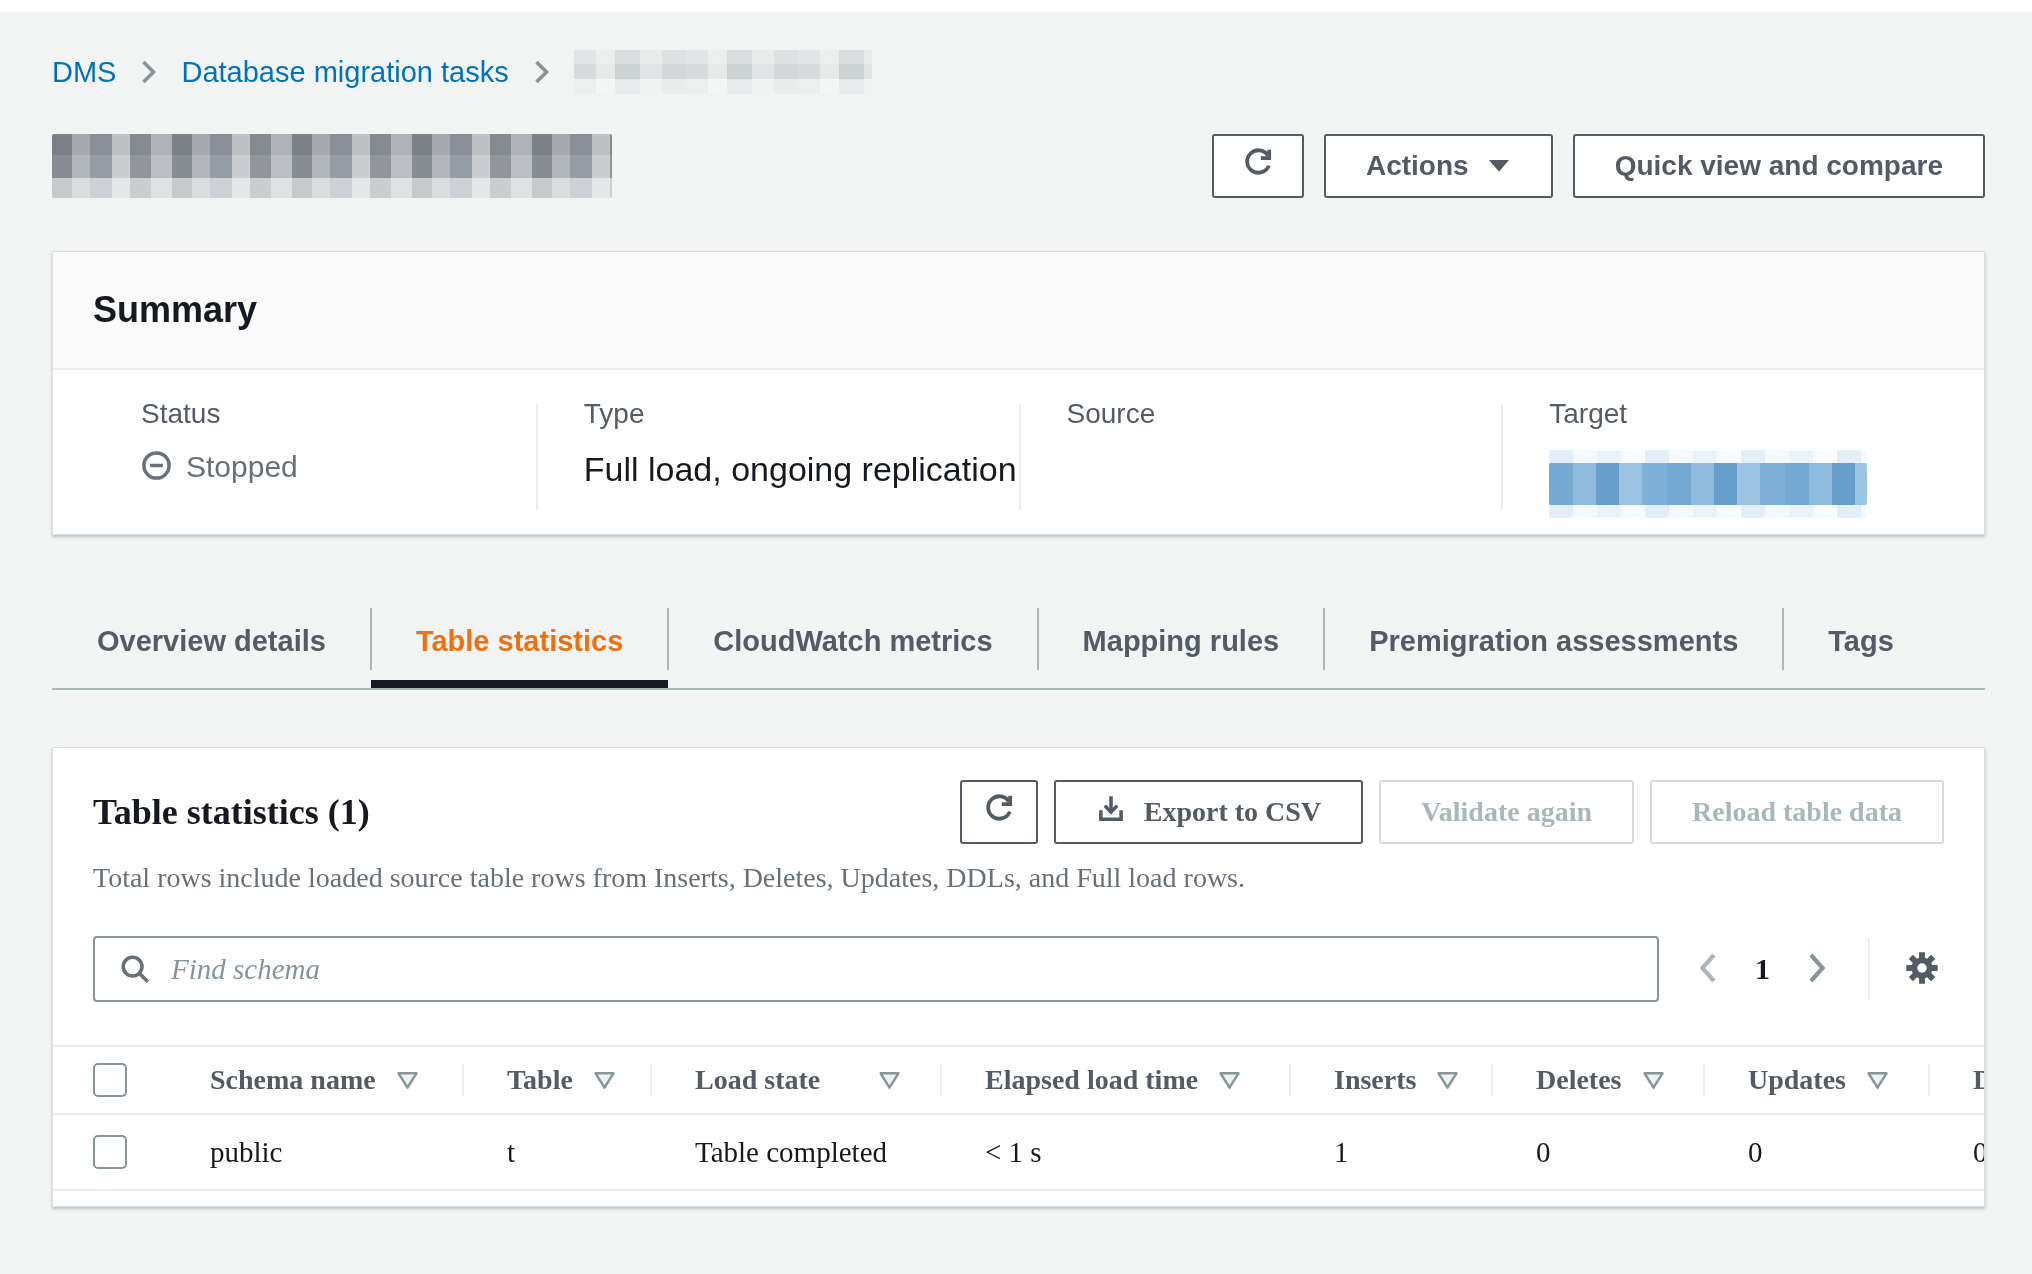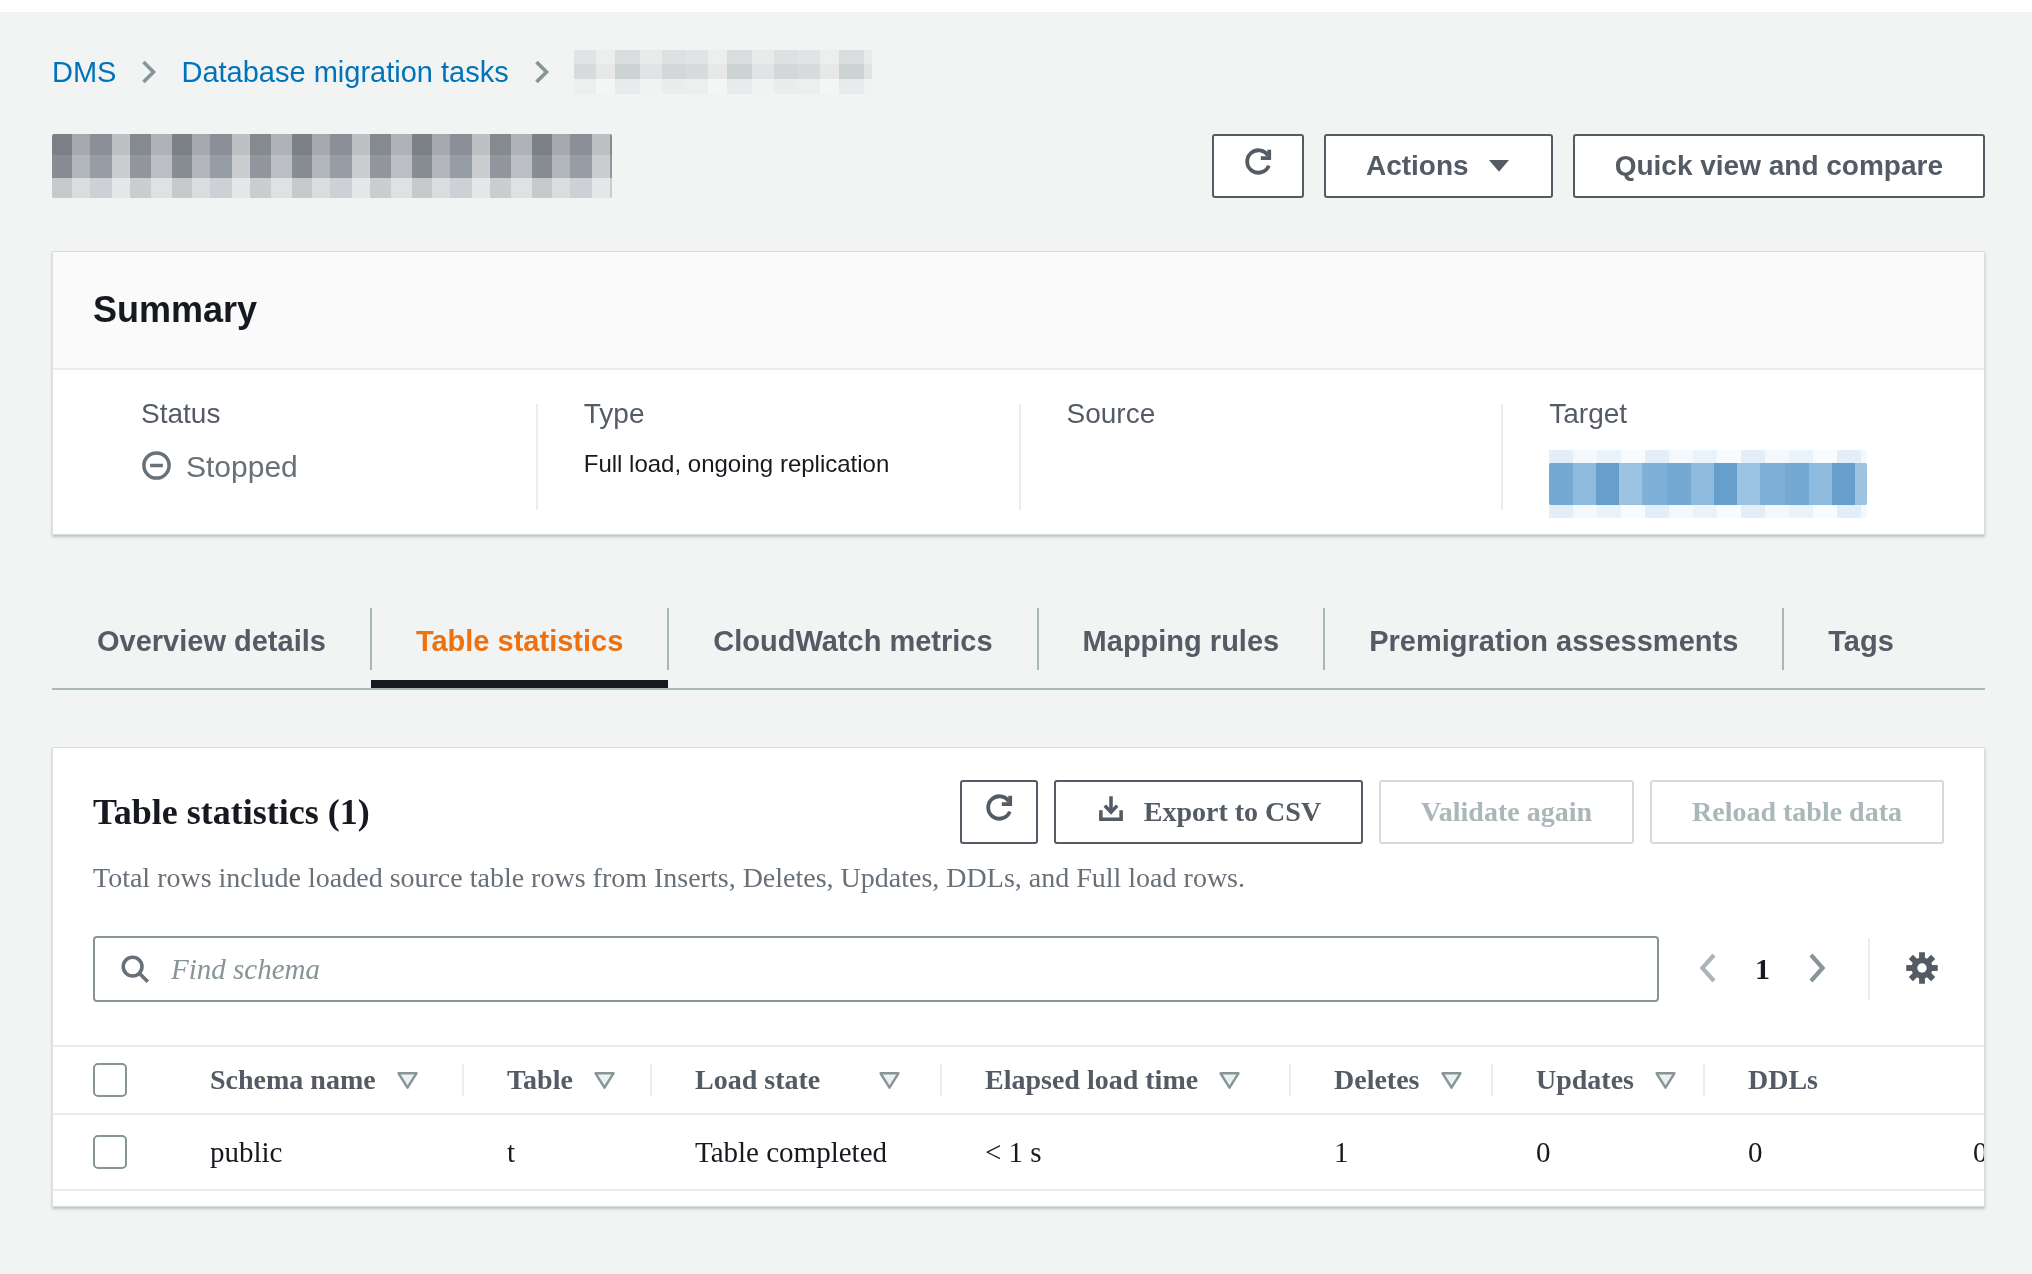--- a/index.html
+++ b/index.html
@@ -61,21 +61,21 @@
 
   
   .summary-panel { margin-top: 53px; height: 284px; }
   .summary-head { height: 118px; background: #fafafa; display: flex; align-items: center; padding: 0 40px; border-bottom: 2px solid #eaeded; }
   .summary-head h2 { font-size: 36px; font-weight: 700; color: #16191f; }
   .summary-grid { display: grid; grid-template-columns: repeat(4, 1fr); height: 162px; padding-top: 28px; }
   .sum-col { position: relative; padding-left: 48px; }
   .sum-col:first-child { padding-left: 40px; margin-left: 48px; }
   .sum-col + .sum-col::before { content:""; position: absolute; left: 0; top: 6px; bottom: 22px; width: 2px; background: #eaeded; }
   .sum-label { font-size: 28px; color: #545b64; margin-bottom: 20px; }
-  .sum-value { font-size: 24px; color: #16191f; }
+  .sum-value { font-size: 34px; color: #16191f; }
   .status-value { display: flex; gap: 14px; color: #687078; font-size: 30px; }
 
   
   .tabs { position: relative; margin-top: 67px; height: 88px; }
   .tab-list { display: flex; height: 78px; align-items: flex-end; }
   .tab { position: relative; height: 100%; display: flex; align-items: center; padding: 0 45px;
     background: none; border: none; font-family: inherit; font-size: 29px; font-weight: 700; color: #545b64; cursor: pointer; }
   .tab + .tab::before { content:""; position: absolute; left: -1px; top: 6px; bottom: 10px; width: 2px; background: #aab7b8; }
   .tab.active { color: #ec7211; }
   .tab.active::after { content:""; position: absolute; left: 0; right: 0; bottom: -8px; height: 8px; background: #16191f; }
@@ -317,20 +317,28 @@
         </div>
         <div class="th">
           <span>Elapsed load time</span>
           <span class="sort-icon">
             <svg width="23" height="19" viewBox="0 0 12 10">
                 <path d="M1.3 1.2h9.4L6 8.8z" fill="#eef1f1" stroke="#879596" stroke-width="1.3" stroke-linejoin="round"></path>
               </svg>
           </span>
         </div>
         <div class="th">
+          <span>Inserts</span>
+          <span class="sort-icon">
+            <svg width="23" height="19" viewBox="0 0 12 10">
+                <path d="M1.3 1.2h9.4L6 8.8z" fill="#eef1f1" stroke="#879596" stroke-width="1.3" stroke-linejoin="round"></path>
+              </svg>
+          </span>
+        </div>
+        <div class="th">
           <span>Deletes</span>
           <span class="sort-icon">
             <svg width="23" height="19" viewBox="0 0 12 10">
                 <path d="M1.3 1.2h9.4L6 8.8z" fill="#eef1f1" stroke="#879596" stroke-width="1.3" stroke-linejoin="round"></path>
               </svg>
           </span>
         </div>
         <div class="th">
           <span>Updates</span>
           <span class="sort-icon">

